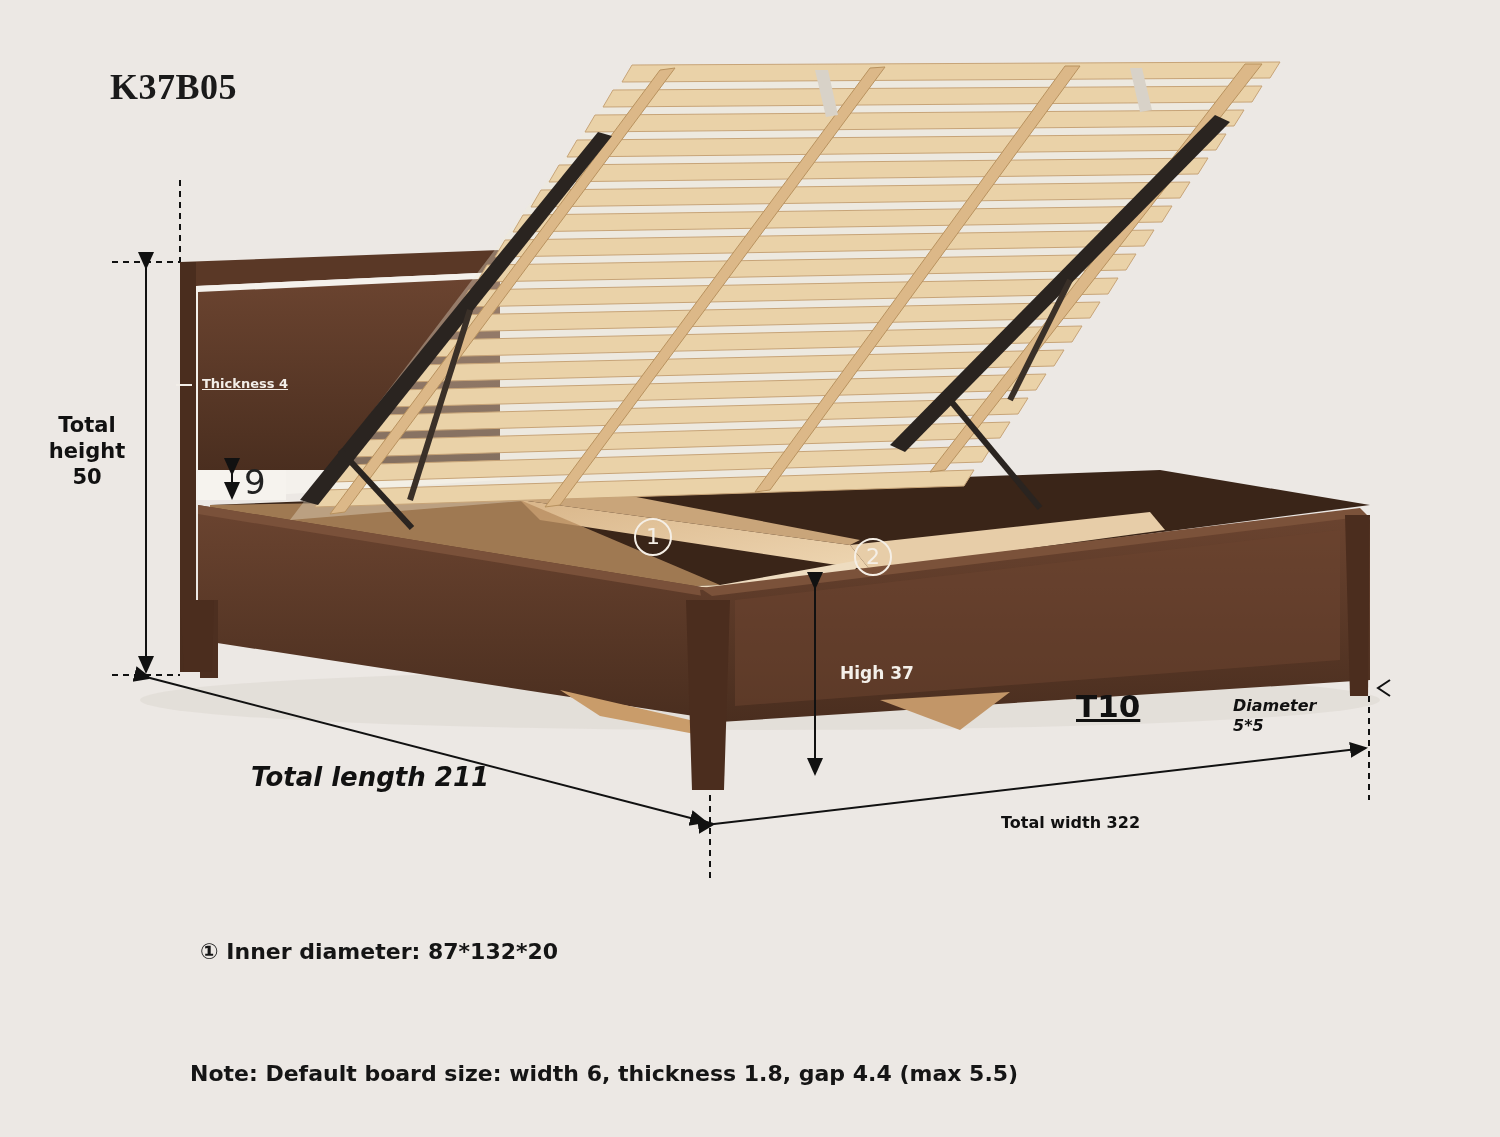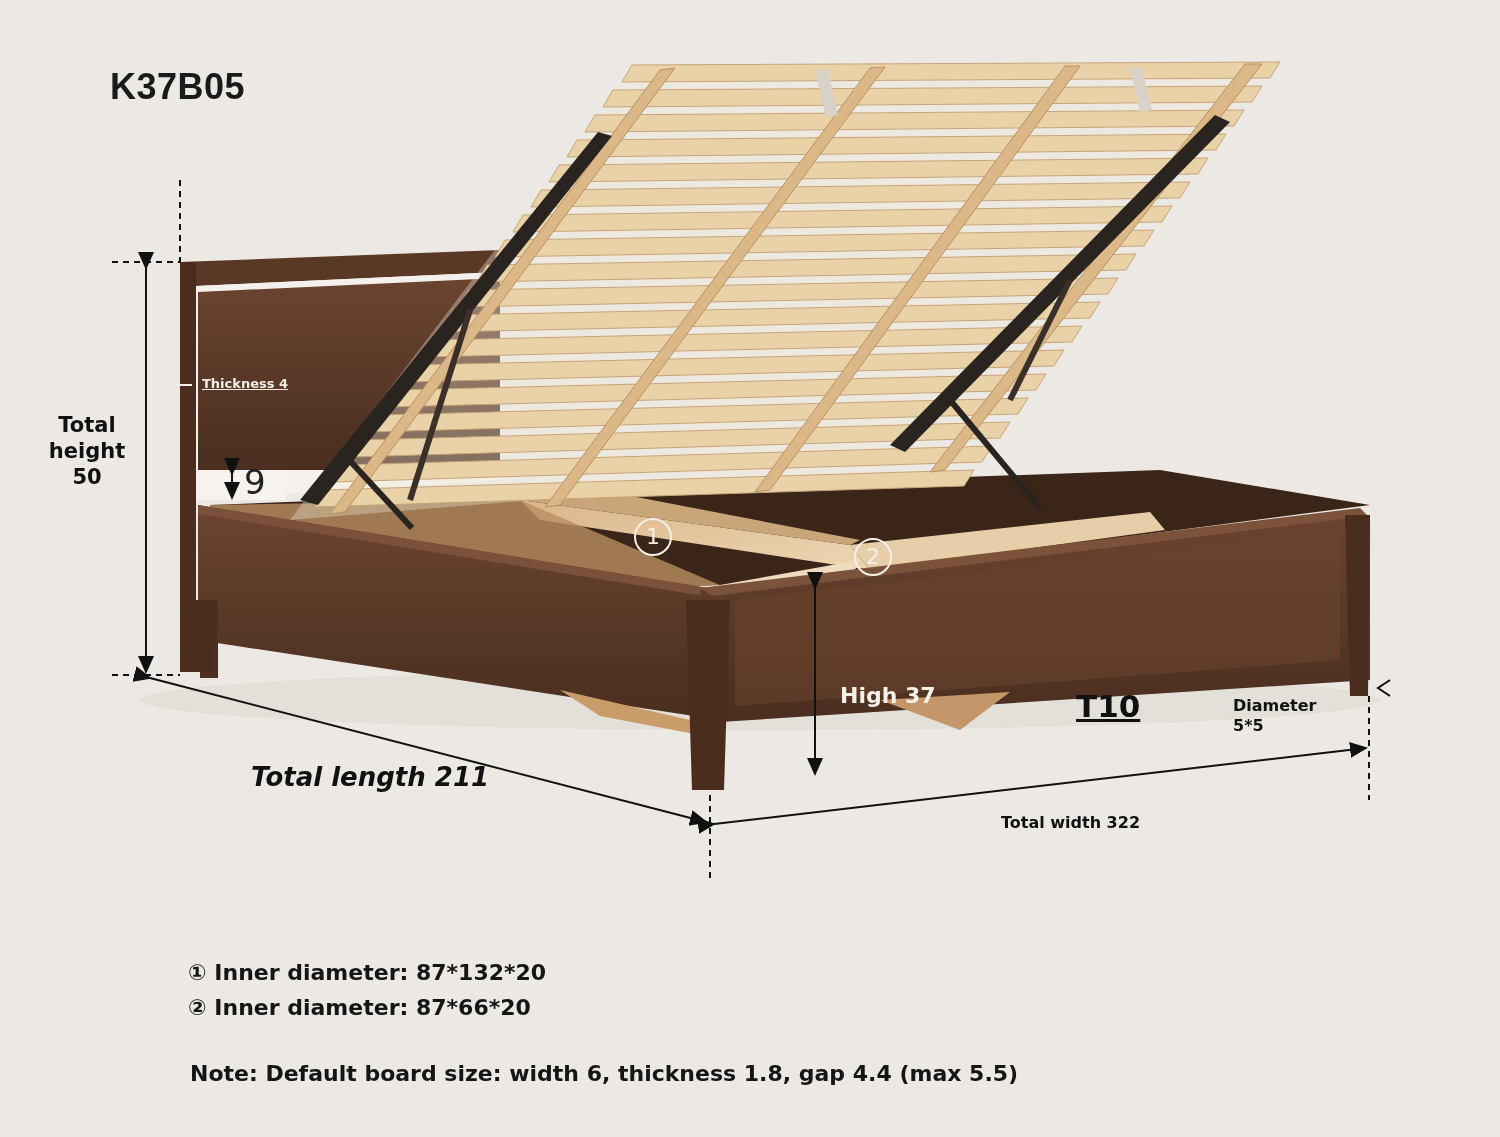--- a/index.html
+++ b/index.html
@@ -5,33 +5,33 @@
   html, body { margin:0; padding:0; }
   body {
     width:1500px; height:1137px; position:relative; overflow:hidden;
     background:#ece8e4;
     font-family:"Liberation Sans", "DejaVu Sans", sans-serif;
     color:#111;
   }
   .stage { position:absolute; left:0; top:0; width:1500px; height:1137px; }
   svg.art { position:absolute; left:0; top:0; }
   .lbl { position:absolute; font-family:"DejaVu Sans", sans-serif; font-weight:bold; white-space:nowrap; }
-  .title { left:110px; top:66px; font-size:36px; letter-spacing:0.5px; color:#1a1a1a; font-family:Liberation Sans, sans-serif; font-weight:bold; }
+  .title { left:110px; top:66px; font-size:36px; letter-spacing:0.5px; color:#1a1a1a; font-family:Liberation Serif, serif; font-weight:bold; }
   .thick { left:202px; top:376px; font-size:13px; color:#f2eee8;text-decoration:underline; }
   .tot-h { left:44px; top:412px; width:86px; text-align:center; font-size:21px; line-height:26px; white-space:normal; }
   .nine { left:244px; top:462px; font-size:34px; font-weight:normal; color:#222; }
-  .high { left:840px; top:683px; font-size:22px; color:#f4f0ea; }
+  .high { left:840px; top:663px; font-size:17px; color:#f4f0ea; }
   .t10 { left:1076px; top:688px; font-size:31px;text-decoration:underline; }
-  .diam { left:1233px; top:696px; font-size:16px; line-height:20px; white-space:normal; width:110px; }
+  .diam { left:1233px; top:696px; font-size:16px; line-height:20px; white-space:normal; width:110px;font-style:italic; }
   .tlen { left:251px; top:762px; font-size:26px;font-style:italic; }
   .twid { left:1001px; top:813px; font-size:16px; }
   .badge { position:absolute; width:34px; height:34px; border:2.5px solid #f5efe6; border-radius:50%; color:#f5efe6;
            font-family:"DejaVu Sans", sans-serif; font-size:22px; line-height:34px; text-align:center; }
   .notes { position:absolute; left:188px; font-family:"DejaVu Sans", sans-serif; font-weight:bold; white-space:nowrap; color:#151515; }
-  .n1 { top:960px; font-size:22px; }
+  .n1 { top:939px; font-size:22px;margin-left:12px; }
   .n2 { top:995px; font-size:22px; }
   .n3 { top:1061px; font-size:22px; left:190px; }
 </style>
 </head>
 <body>
 
 <div class="stage">
 
   <svg class="art" width="1500" height="1137" viewBox="0 0 1500 1137">
     <defs>
@@ -154,15 +154,14 @@
   <div class="badge" style="left:634px; top:518px;">1</div>
   <div class="badge" style="left:854px; top:538px;">2</div>
 
   <div class="lbl high">High 37</div>
   <div class="lbl t10">T10</div>
   <div class="lbl diam">Diameter 5*5</div>
   <div class="lbl tlen">Total length 211</div>
   <div class="lbl twid">Total width 322</div>
 
   <div class="notes n1">① Inner diameter: 87*132*20</div>
-  <div class="notes n2">② Inner diameter: 87*66*20</div>
   <div class="notes n3">Note: Default board size: width 6, thickness 1.8, gap 4.4 (max 5.5)</div>
 </div>
 
 </body></html>

